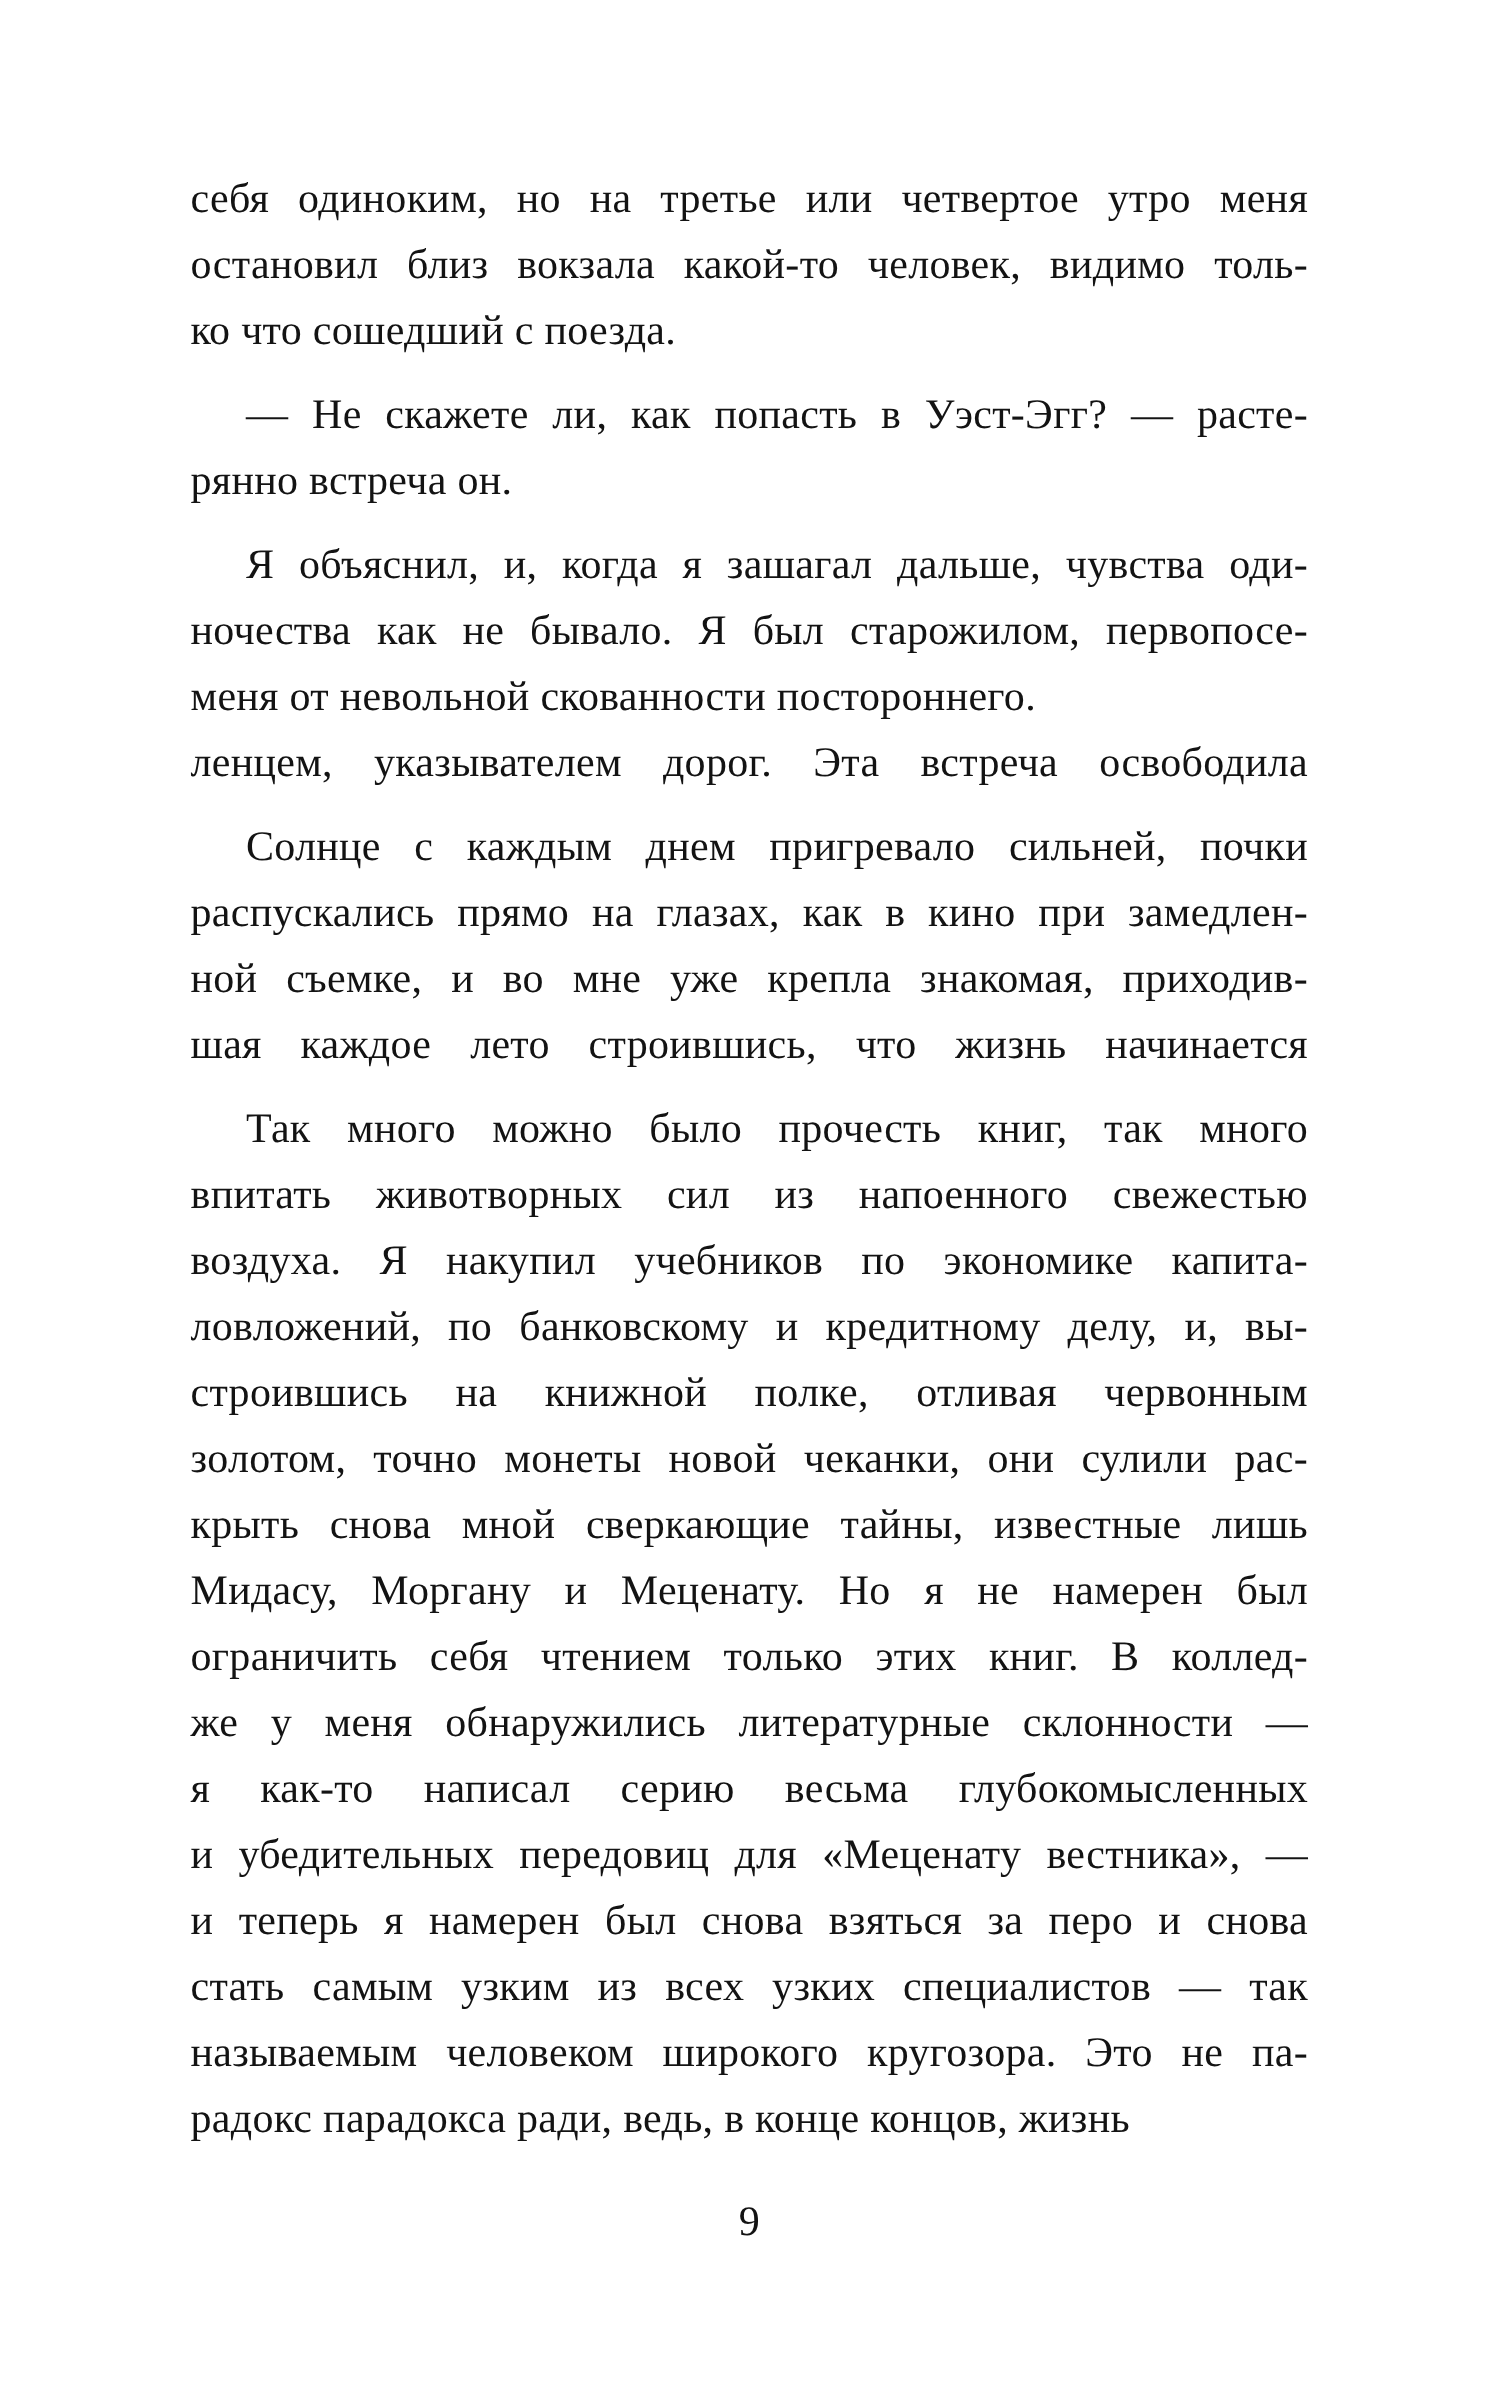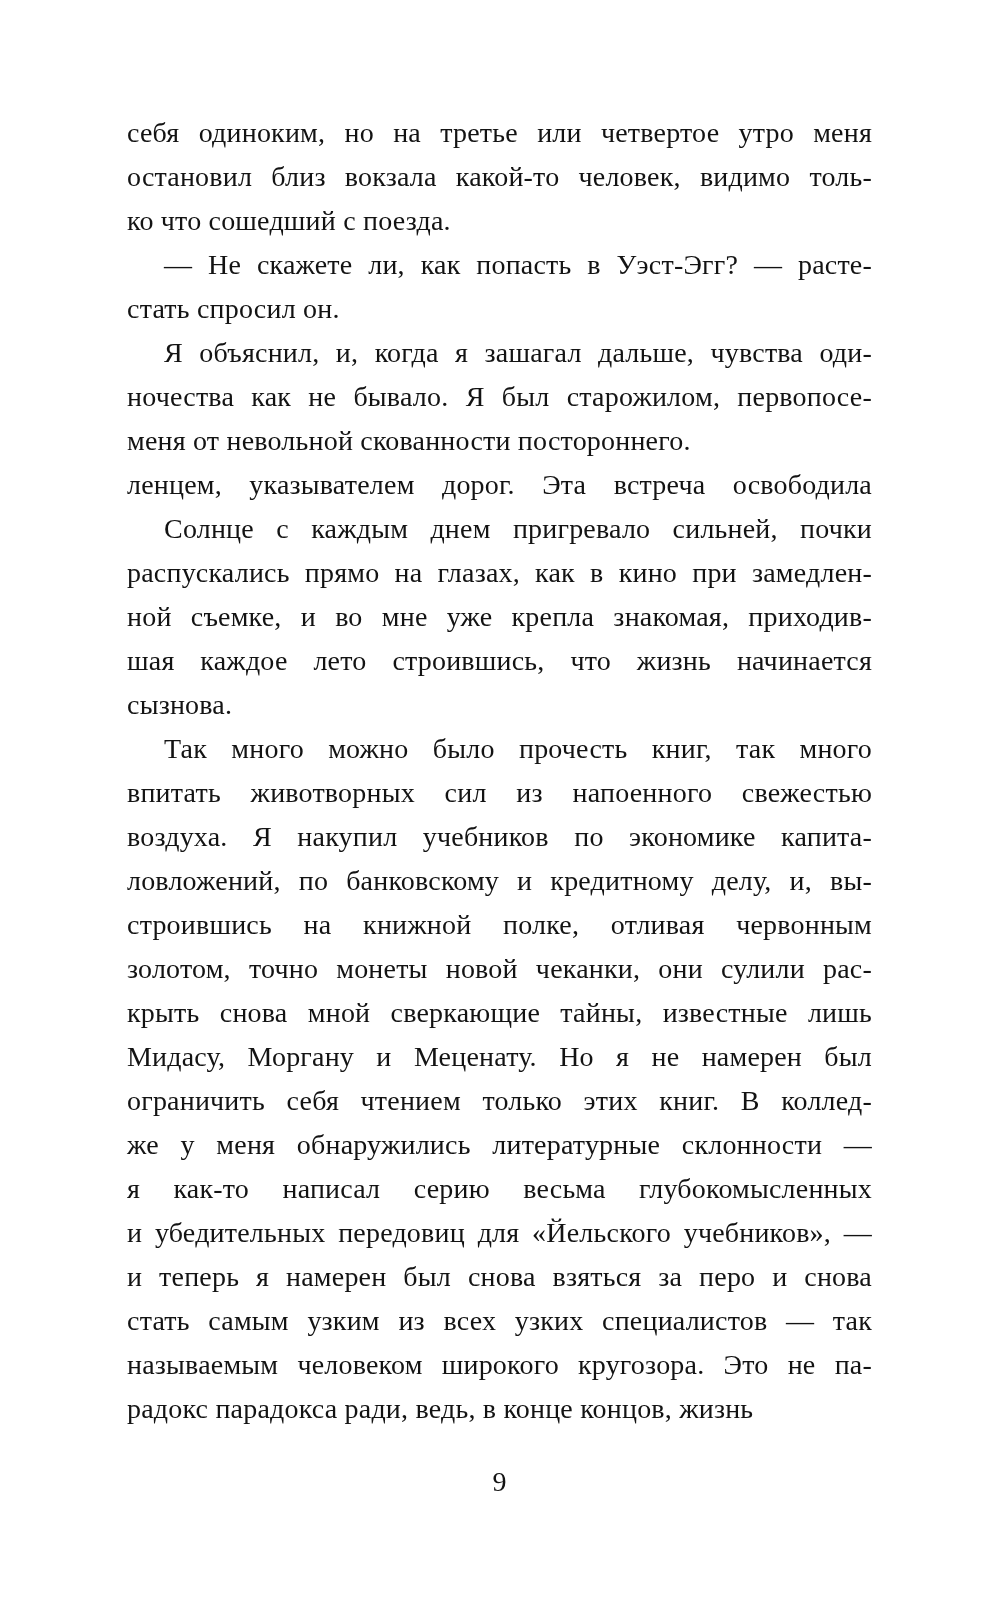--- a/index.html
+++ b/index.html
@@ -26,20 +26,21 @@
     line-height: 44px;
   }
   .text-line {
     height: 44px;
     text-align: justify;
     text-align-last: justify;
     letter-spacing: 0.2px;
   }
   .text-line.indent {
     text-indent: 37px;
+    margin-top: 12px;
   }
   .text-line.para-end {
     text-align-last: left;
   }
   .page-number {
     position: absolute;
     left: 127px;
     width: 745px;
     top: 1462px;
     text-align: center;
@@ -49,41 +50,40 @@
 </style>
 </head>
 <body>
 
 <div class="page">
   <div class="text-block" id="text-block">
       <div class="text-line">себя одиноким, но на третье или четвертое утро меня</div>
       <div class="text-line">остановил близ вокзала какой-то человек, видимо толь-</div>
       <div class="text-line para-end">ко что сошедший с поезда.</div>
       <div class="text-line indent">— Не скажете ли, как попасть в Уэст-Эгг? — расте-</div>
-      <div class="text-line para-end">стать спросил он.</div>
+      <div class="text-line para-end">рянно встреча он.</div>
       <div class="text-line indent">Я объяснил, и, когда я зашагал дальше, чувства оди-</div>
       <div class="text-line">ночества как не бывало. Я был старожилом, первопосе-</div>
       <div class="text-line para-end">меня от невольной скованности постороннего.</div>
       <div class="text-line">ленцем, указывателем дорог. Эта встреча освободила</div>
       <div class="text-line indent">Солнце с каждым днем пригревало сильней, почки</div>
       <div class="text-line">распускались прямо на глазах, как в кино при замедлен-</div>
       <div class="text-line">ной съемке, и во мне уже крепла знакомая, приходив-</div>
       <div class="text-line">шая каждое лето строившись, что жизнь начинается</div>
-      <div class="text-line para-end">сызнова.</div>
       <div class="text-line indent">Так много можно было прочесть книг, так много</div>
       <div class="text-line">впитать животворных сил из напоенного свежестью</div>
       <div class="text-line">воздуха. Я накупил учебников по экономике капита-</div>
       <div class="text-line">ловложений, по банковскому и кредитному делу, и, вы-</div>
       <div class="text-line">строившись на книжной полке, отливая червонным</div>
       <div class="text-line">золотом, точно монеты новой чеканки, они сулили рас-</div>
       <div class="text-line">крыть снова мной сверкающие тайны, известные лишь</div>
       <div class="text-line">Мидасу, Моргану и Меценату. Но я не намерен был</div>
       <div class="text-line">ограничить себя чтением только этих книг. В коллед-</div>
       <div class="text-line">же у меня обнаружились литературные склонности —</div>
       <div class="text-line">я как-то написал серию весьма глубокомысленных</div>
-      <div class="text-line">и убедительных передовиц для «Йельского учебников», —</div>
+      <div class="text-line">и убедительных передовиц для «Меценату вестника», —</div>
       <div class="text-line">и теперь я намерен был снова взяться за перо и снова</div>
       <div class="text-line">стать самым узким из всех узких специалистов — так</div>
       <div class="text-line">называемым человеком широкого кругозора. Это не па-</div>
       <div class="text-line para-end">радокс парадокса ради, ведь, в конце концов, жизнь</div>
     </div>
   <div class="page-number">9</div>
 </div>
 
 </body></html>

